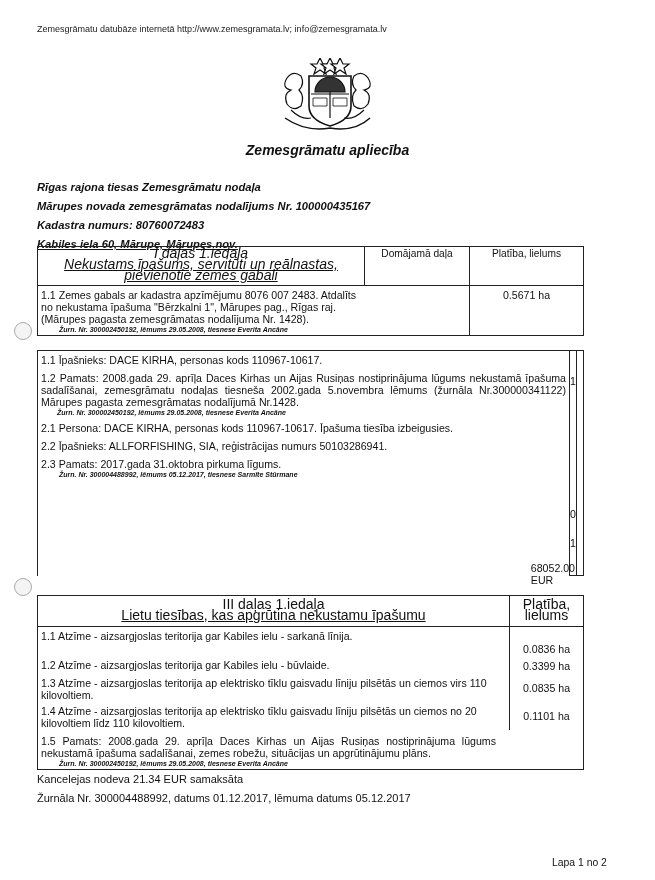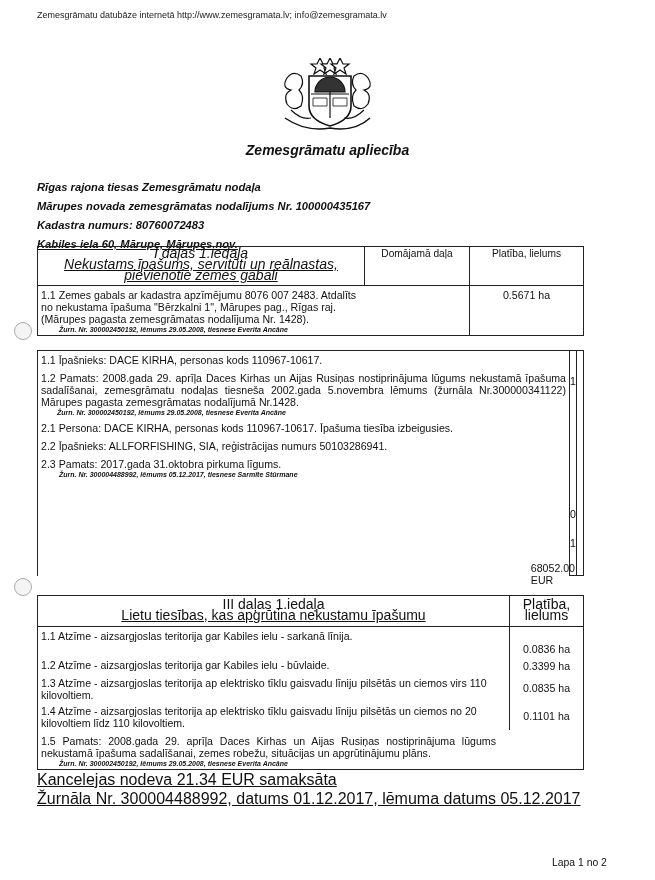--- a/index.html
+++ b/index.html
@@ -1,34 +1,34 @@
 <!DOCTYPE html>
 <html><head>
 <meta charset="utf-8">
 <style>
   html,body{margin:0;padding:0;background:#fff;}
   body{width:655px;height:880px;position:relative;overflow:hidden;font-family:"Liberation Sans",sans-serif;color:#111;}
-  .hdr{position:absolute;left:37px;top:10px;font-size:9px;color:#222;}
+  .hdr{position:absolute;left:37px;top:24px;font-size:9px;color:#222;}
   .coat{position:absolute;left:275px;top:58px;width:105px;height:75px;}
   .title{position:absolute;left:0;width:655px;top:142px;text-align:center;font-size:14px;font-weight:bold;font-style:italic;}
   .meta{position:absolute;left:37px;top:178px;font-size:11.2px;font-weight:bold;font-style:italic;line-height:19px;}
   .meta div{white-space:nowrap;}
   .meta .u{text-decoration:underline;}
   .hole{position:absolute;left:14px;width:16px;height:16px;border-radius:50%;border:1.2px solid #aaa;background:#f4f4f4;}
   table.t{position:absolute;left:37px;border-collapse:collapse;font-size:10.6px;}
   table.t td{border:1px solid #222;vertical-align:top;padding:1px 3px;}
   .hc{text-align:center;font-size:14px;line-height:11px;vertical-align:top;}
   .hc .it{font-style:italic;}
   .hc .ul{text-decoration:underline;}
   .cell{line-height:12px;}
   .just{text-align:justify;}
   .jn{font-size:7px;font-weight:bold;font-style:italic;padding-left:18px;line-height:9px;display:block;}
   .ctr{text-align:center;}
   .ent{margin-bottom:6px;}
-  .foot{position:absolute;left:37px;top:770px;font-size:16px;line-height:19px;text-decoration:underline;}
+  .foot{position:absolute;left:37px;top:770px;font-size:11px;line-height:19px;}
   .page{position:absolute;left:552px;top:857px;font-size:10.4px;}
 </style>
 </head>
 <body>
 
 <div class="hdr">Zemesgrāmatu datubāze internetā http://www.zemesgramata.lv; info@zemesgramata.lv</div>
 
 <svg class="coat" viewBox="0 0 105 75">
   <g fill="none" stroke="#111" stroke-width="1.2">
     <polygon points="42,6 45,0 48,6 54,6 49,10 51,16 45,12 39,16 41,10 36,6" fill="#fff"></polygon>

